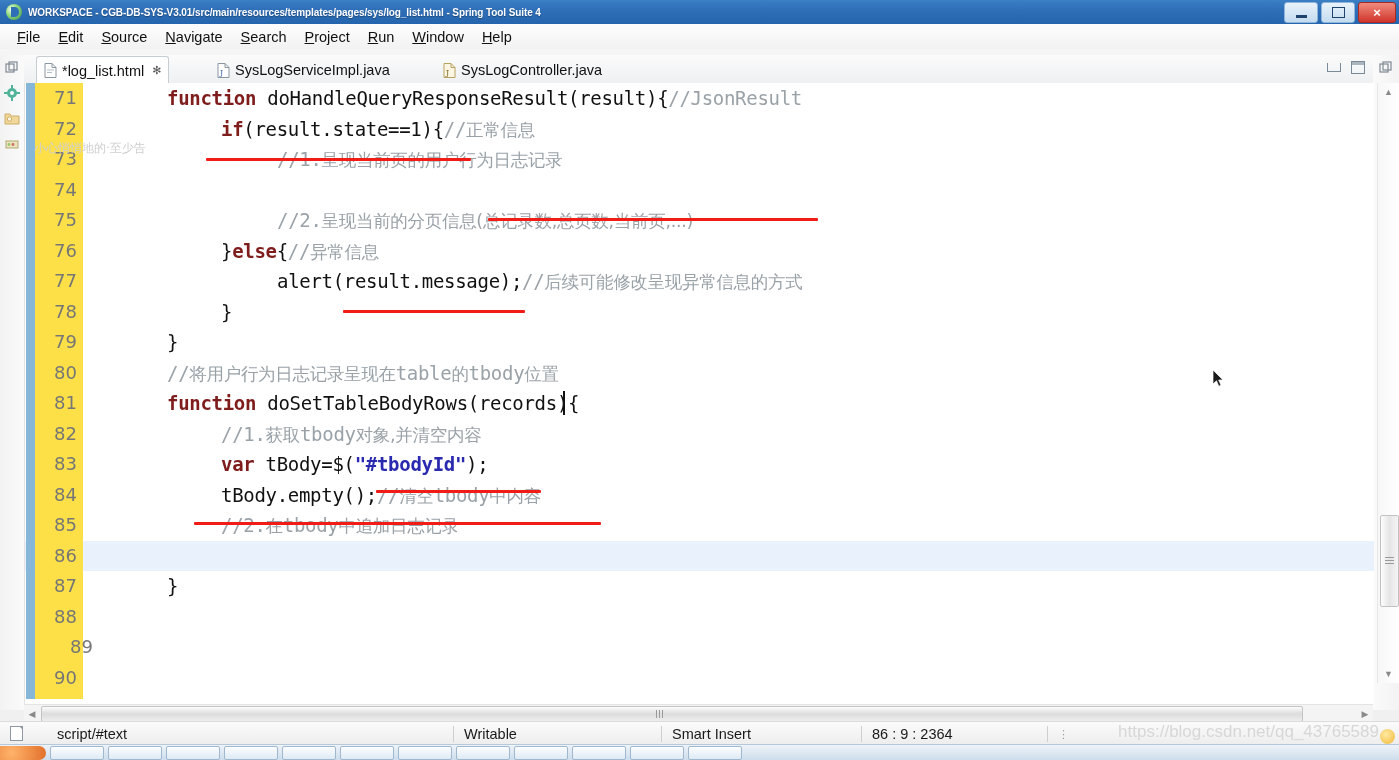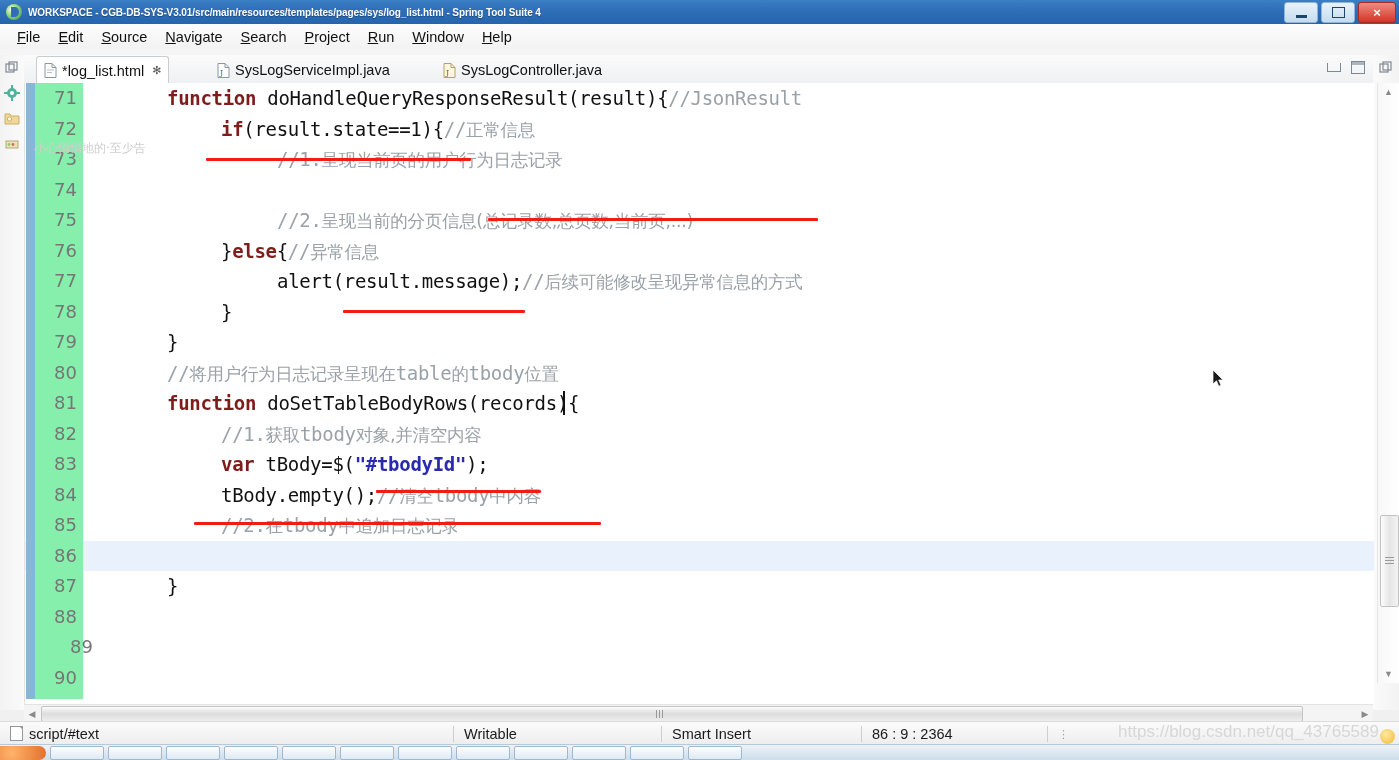--- a/index.html
+++ b/index.html
@@ -107,21 +107,21 @@
   
   .editor{
     position:absolute;left:24px;top:83px;width:1349px;height:622px;
     background:#ffffff;border-left:1px solid #e3e3e3;
   }
   .gutter-change{
     position:absolute;left:1px;top:0;width:9px;height:616px;background:#86b7d8;
   }
   .gutter{
     position:absolute;left:10px;top:0;width:48px;height:616px;
-    background:#86efac;
+    background:#fde047;
   }
   .ln{
     position:absolute;left:0;width:48px;text-align:right;padding-right:6px;
     font-family:"DejaVu Sans", sans-serif;font-size:18px;color:#767676;
     box-sizing:border-box;height:30.5px;line-height:30.5px;
   }
   .codearea{
     position:absolute;left:60px;top:0;right:22px;height:616px;overflow:hidden;
   }
   .cl{
@@ -176,21 +176,21 @@
     background:repeating-linear-gradient(to right,#9a9a9a 0 1px,transparent 1px 3px);
   }
 
   
   .statusbar{
     position:absolute;left:0;bottom:15px;width:1399px;height:23px;
     background:linear-gradient(to bottom,#fbfbfb,#ededed);
     border-top:1px solid #dcdcdc;
     display:flex;align-items:center;font-size:14.5px;color:#1a1a1a;
   }
-  .sb-cell{display:flex;align-items:center;height:23px;padding:0 10px;white-space:nowrap;}
+  .sb-cell{display:flex;align-items:center;height:23px;padding:0 10px;white-space:nowrap;gap:28px;}
   .sb-div{width:1px;height:16px;background:#cfcfcf;}
   .sb-doc-ico{width:11px;height:13px;border:1px solid #8d98a2;background:#fff;margin-right:6px;position:relative;}
   .sb-doc-ico:after{content:"";position:absolute;right:-1px;top:-1px;border-width:0 4px 4px 0;border-style:solid;border-color:transparent #8d98a2 transparent transparent;}
   .sb-dots{color:#9a9a9a;letter-spacing:0;font-size:11px;line-height:8px;}
 
   
   .watermark{
     position:absolute;right:20px;bottom:18px;
     font-size:17px;color:#d7d7d7;white-space:nowrap;
     font-family:"Liberation Sans", sans-serif;

